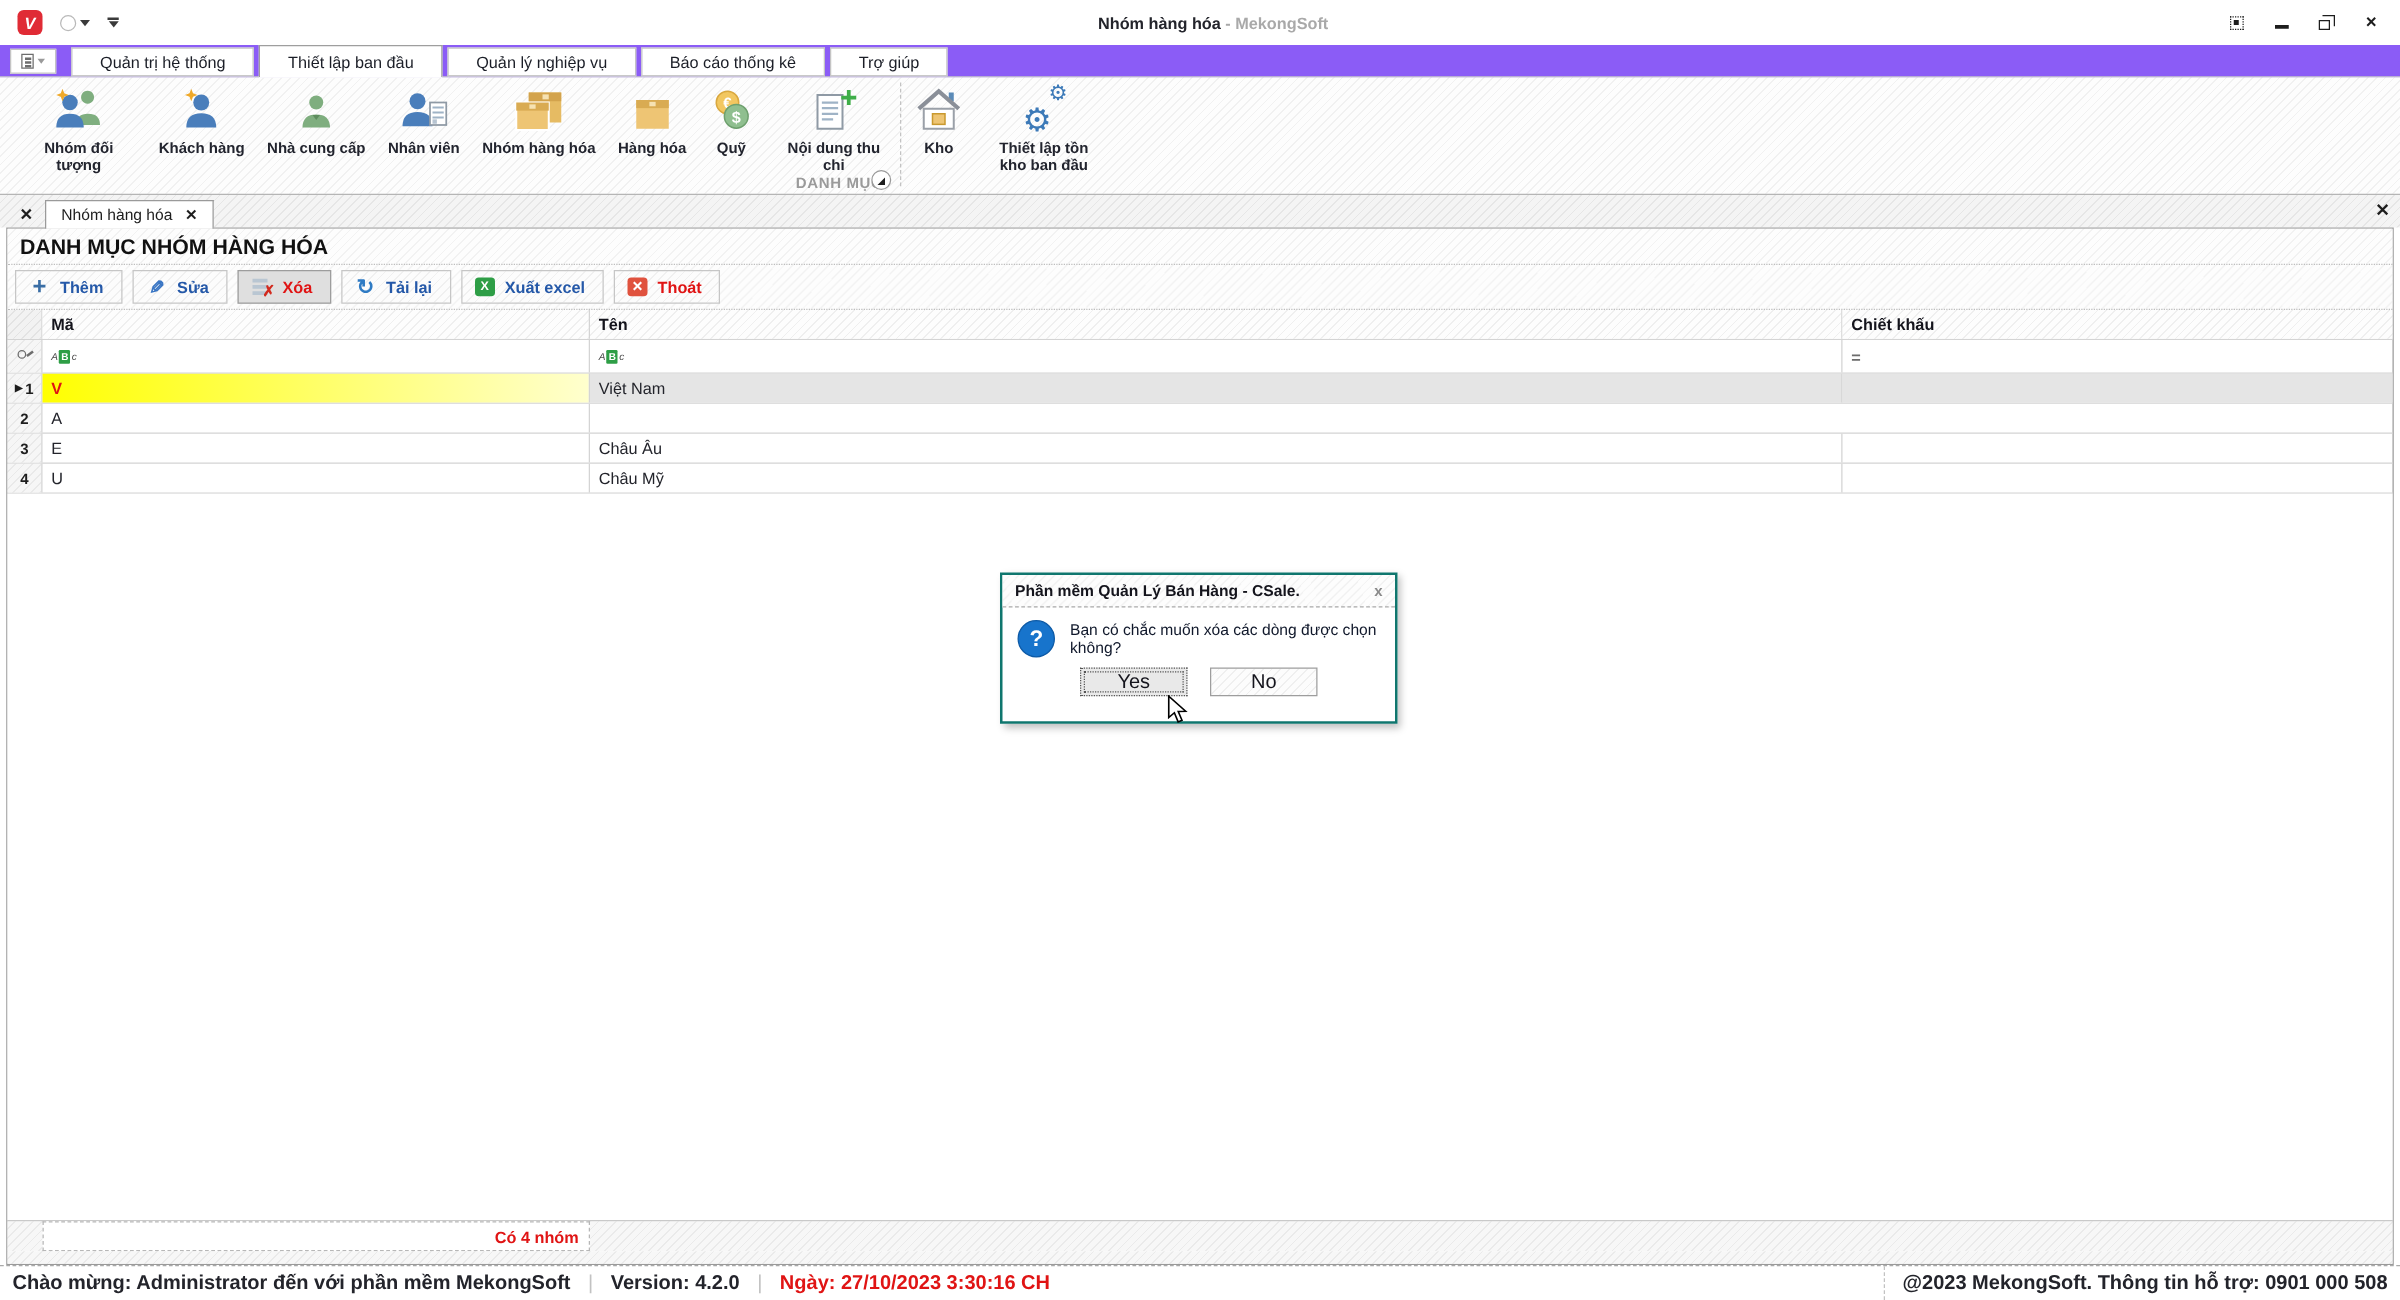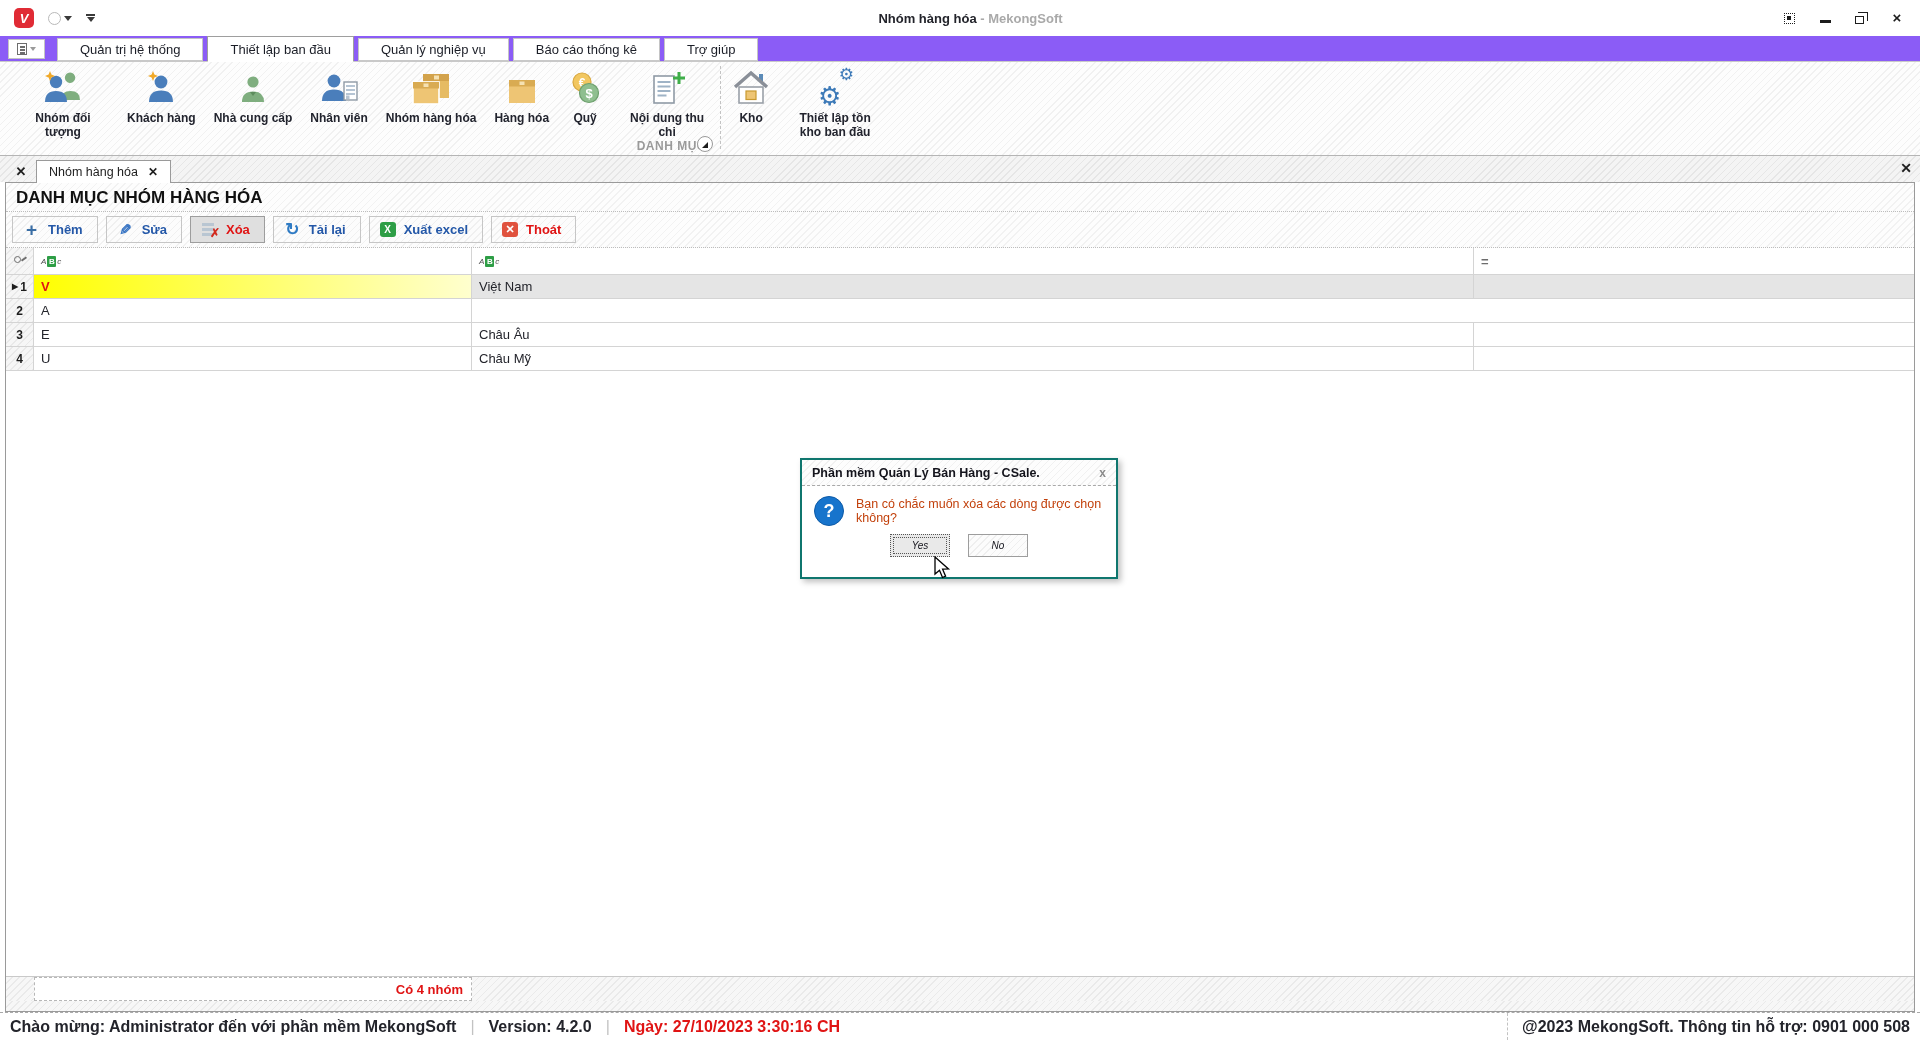--- a/index.html
+++ b/index.html
@@ -138,25 +138,25 @@
   
   .dialog { position:absolute; left:800px; top:458px; width:318px; height:121px; background:#fff;
     border:2px solid #0f766e; box-shadow:3px 3px 6px rgba(0,0,0,.25); z-index:50; }
   .dlg-title { height:26px; display:flex; align-items:center; padding:0 10px; font-size:12.5px; font-weight:bold;
     color:#14141c; border-bottom:1px dashed #a9a9a9;
     background:repeating-linear-gradient(135deg,#fdfdfd 0 4px,#f1f1f1 4px 5px); }
   .dlg-title .dx { margin-left:auto; color:#8a8a8a; font-weight:bold; font-size:12px; }
   .dlg-body { display:flex; align-items:center; gap:12px; padding:10px 12px 4px; }
   .qicon { width:30px; height:30px; border-radius:50%; background:#1774cc; border:1px solid #0d5aa6; color:#fff;
     font-weight:bold; font-size:18px; display:flex; align-items:center; justify-content:center; flex:none; }
-  .dlg-msg { font-size:12.5px; color:#c2410c; }
+  .dlg-msg { font-size:12.5px; color:#0f172a; }
   .dlg-btns { display:flex; justify-content:center; gap:18px; margin-top:4px; }
-  .dbtn { width:60px; height:23px; border:1px solid #9d9d9d; font-size:10px; color:#14141c; display:flex;
+  .dbtn { width:86px; height:23px; border:1px solid #9d9d9d; font-size:16px; color:#14141c; display:flex;
     align-items:center; justify-content:center;
-    background:repeating-linear-gradient(135deg,#fcfcfc 0 4px,#efefef 4px 5px);font-style:italic; }
+    background:repeating-linear-gradient(135deg,#fcfcfc 0 4px,#efefef 4px 5px); }
   .dbtn.focus { outline:1px dotted #555; outline-offset:-4px; border:1px dotted #555; background:#e9e9e9; }
 
   .cursor { position:absolute; left:933px; top:556px; z-index:60; }
 </style>
 </head>
 <body>
 
 <div class="screen">
 
   <div class="titlebar">
@@ -368,20 +368,26 @@
         <span class="tico excel">X</span>
         <span>Xuất excel</span>
       </div>
       <div class="tbtn red">
         <span class="tico exit">✕</span>
         <span>Thoát</span>
       </div>
     </div>
 
     <div class="grid">
+      <div class="grow ghead">
+        <div class="gcell c-ind"></div>
+        <div class="gcell c-ma">Mã</div>
+        <div class="gcell c-ten">Tên</div>
+        <div class="gcell c-ck">Chiết khấu</div>
+      </div>
 
       <div class="grow gfilter">
         <div class="gcell c-ind">
             <span class="pinpencil"></span>
           </div>
         <div class="gcell c-ma">
           <span class="abc">
               <i>A</i>
               <b>B</b>
               <i>c</i>

